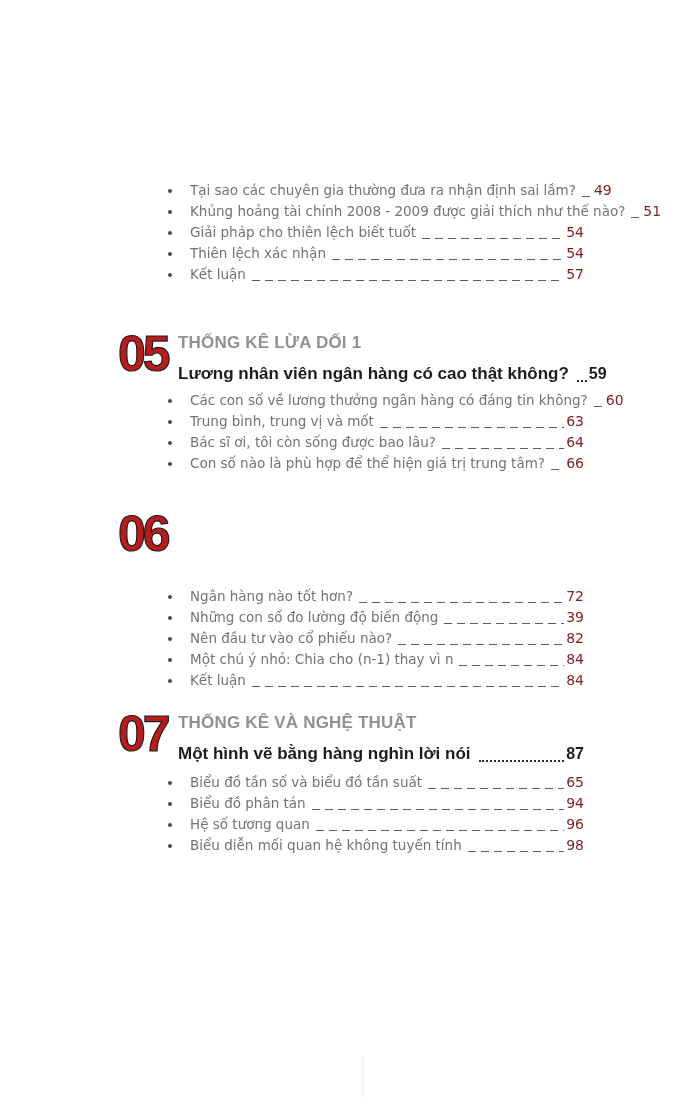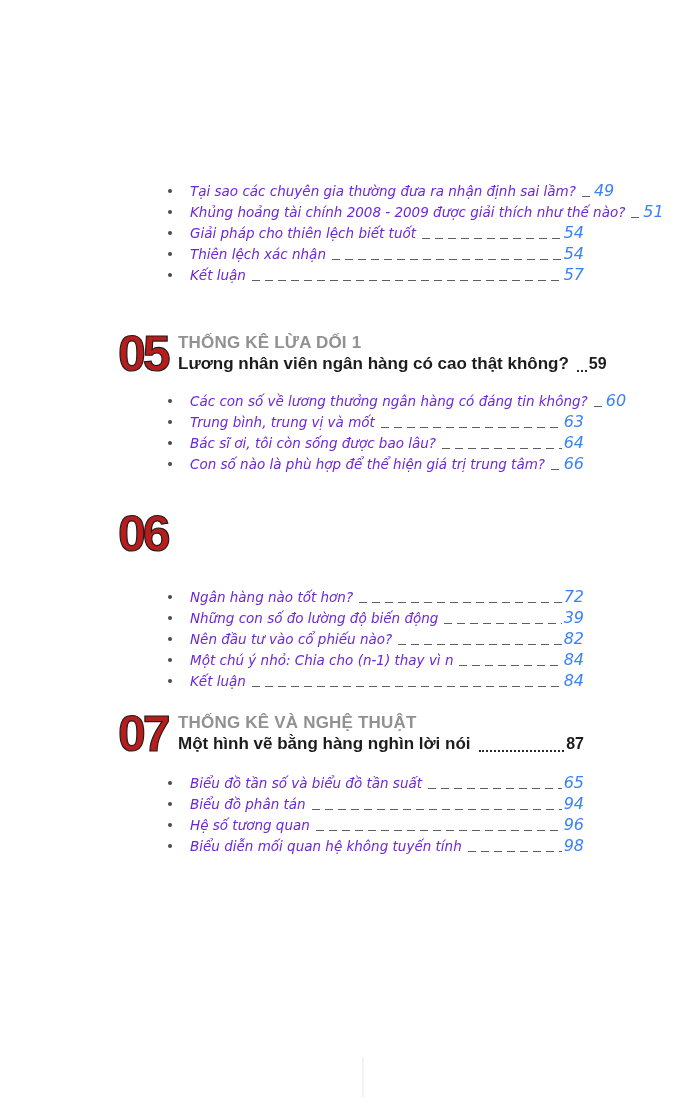--- a/index.html
+++ b/index.html
@@ -27,31 +27,29 @@
   }
   .bullet{
     width:4px;height:4px;border-radius:50%;
     background:#4a4a4a;
     margin-left:50px;margin-right:18px;
     align-self:center;
     flex:0 0 auto;
   }
   .itext{
     font-family:"DejaVu Sans", sans-serif;
-    font-style:italic;
     font-size:13.5px;
-    color:#6d28d9;
+    color:#737373;
     white-space:nowrap;
     flex:0 0 auto;
   }
   .ipage{
     font-family:"DejaVu Sans", sans-serif;
-    font-style:italic;
-    font-size:16px;
-    color:#3b82f6;
+    font-size:14px;
+    color:#7f1d1d;
     flex:0 0 auto;
   }
   .leader{
     flex:1 1 auto;
     min-width:10px;
     align-self:flex-end;
     margin:0 2px 4px 6px;
   }
   .leader.dash{
     height:1.4px;
@@ -101,20 +99,21 @@
     font-weight:bold;
     color:#1c1c1c;
     white-space:nowrap;
     flex:0 0 auto;
   }
   .ch-page{
     font-size:16px;
     font-weight:bold;
     color:#1c1c1c;
     flex:0 0 auto;
+    margin-top:10px;
   }
   .crease{
     position:absolute;
     left:362px;top:1057px;
     width:2px;height:40px;
     background:#f2f2f2;
   }
 </style>
 </head>
 <body>

